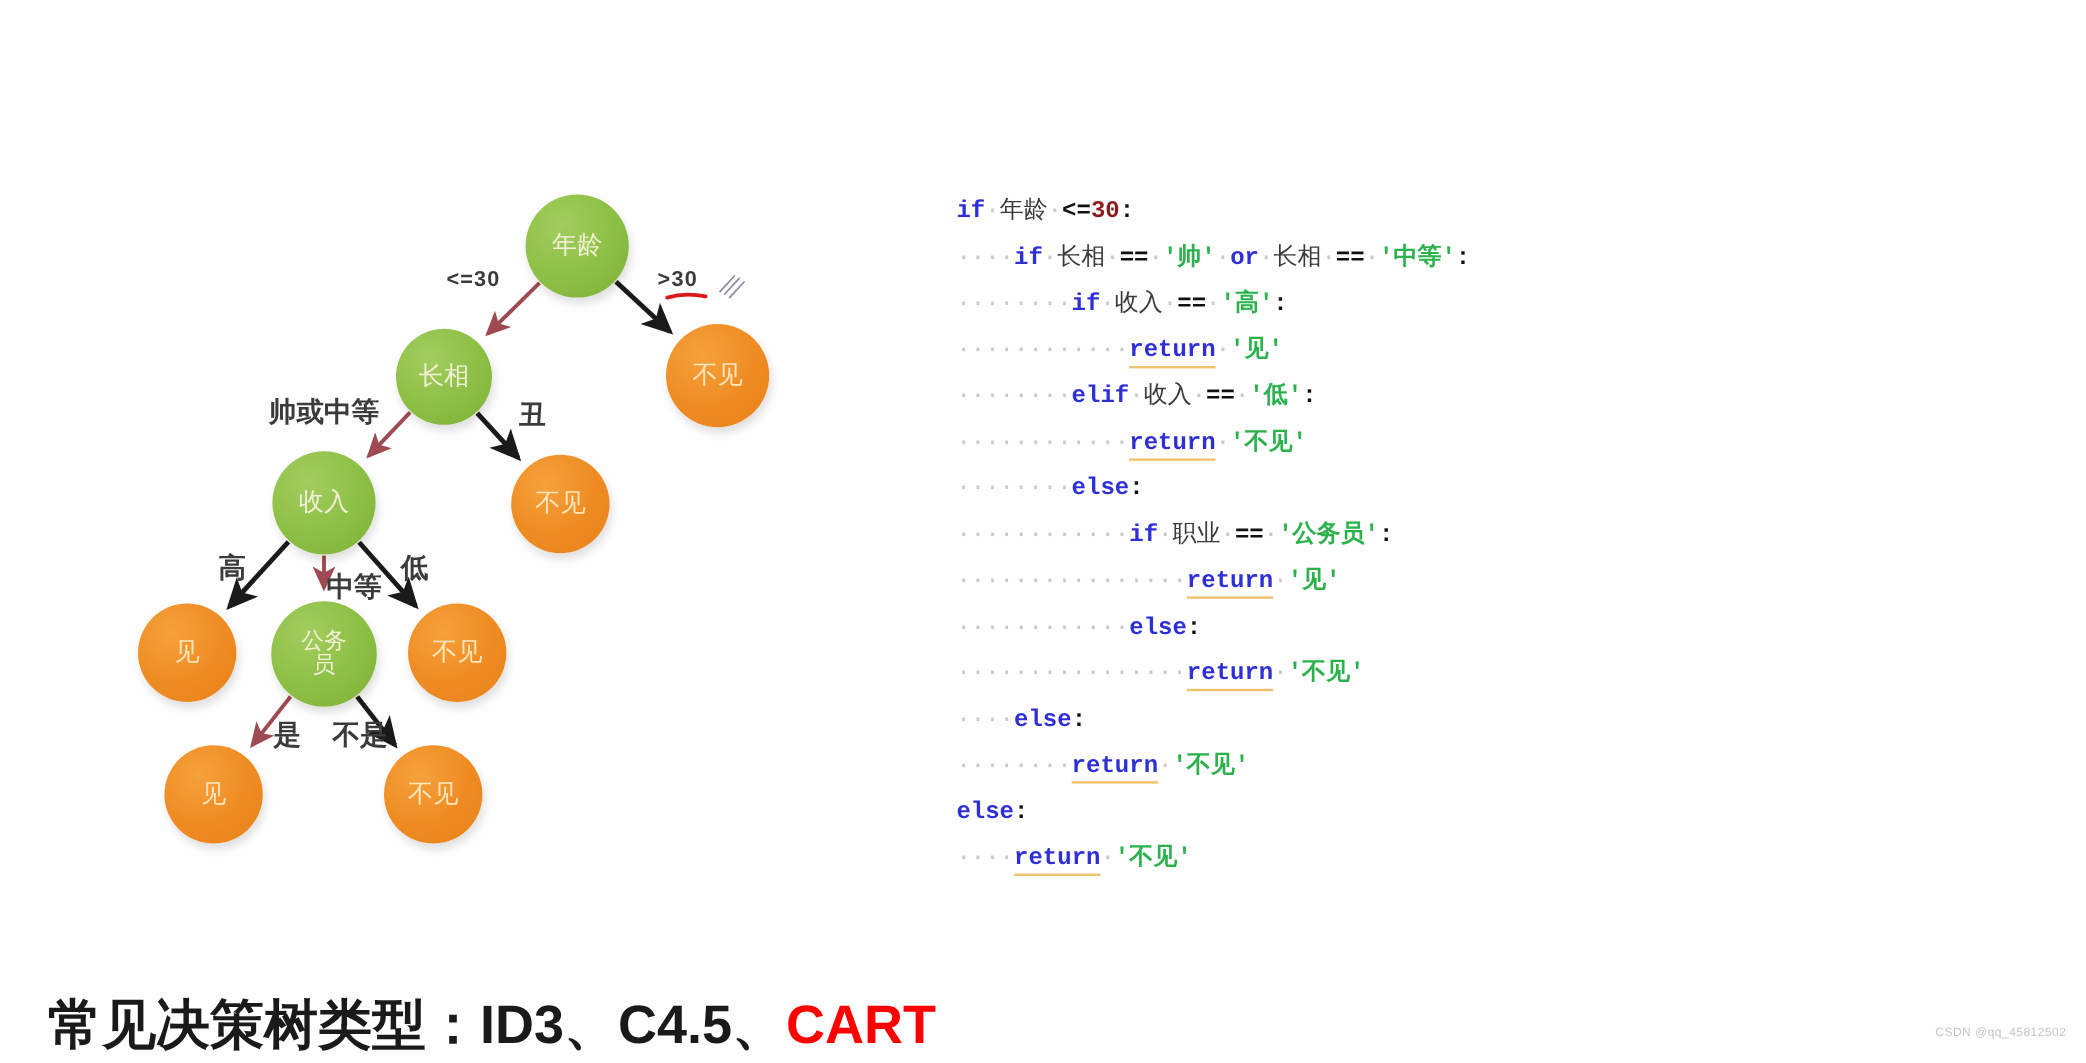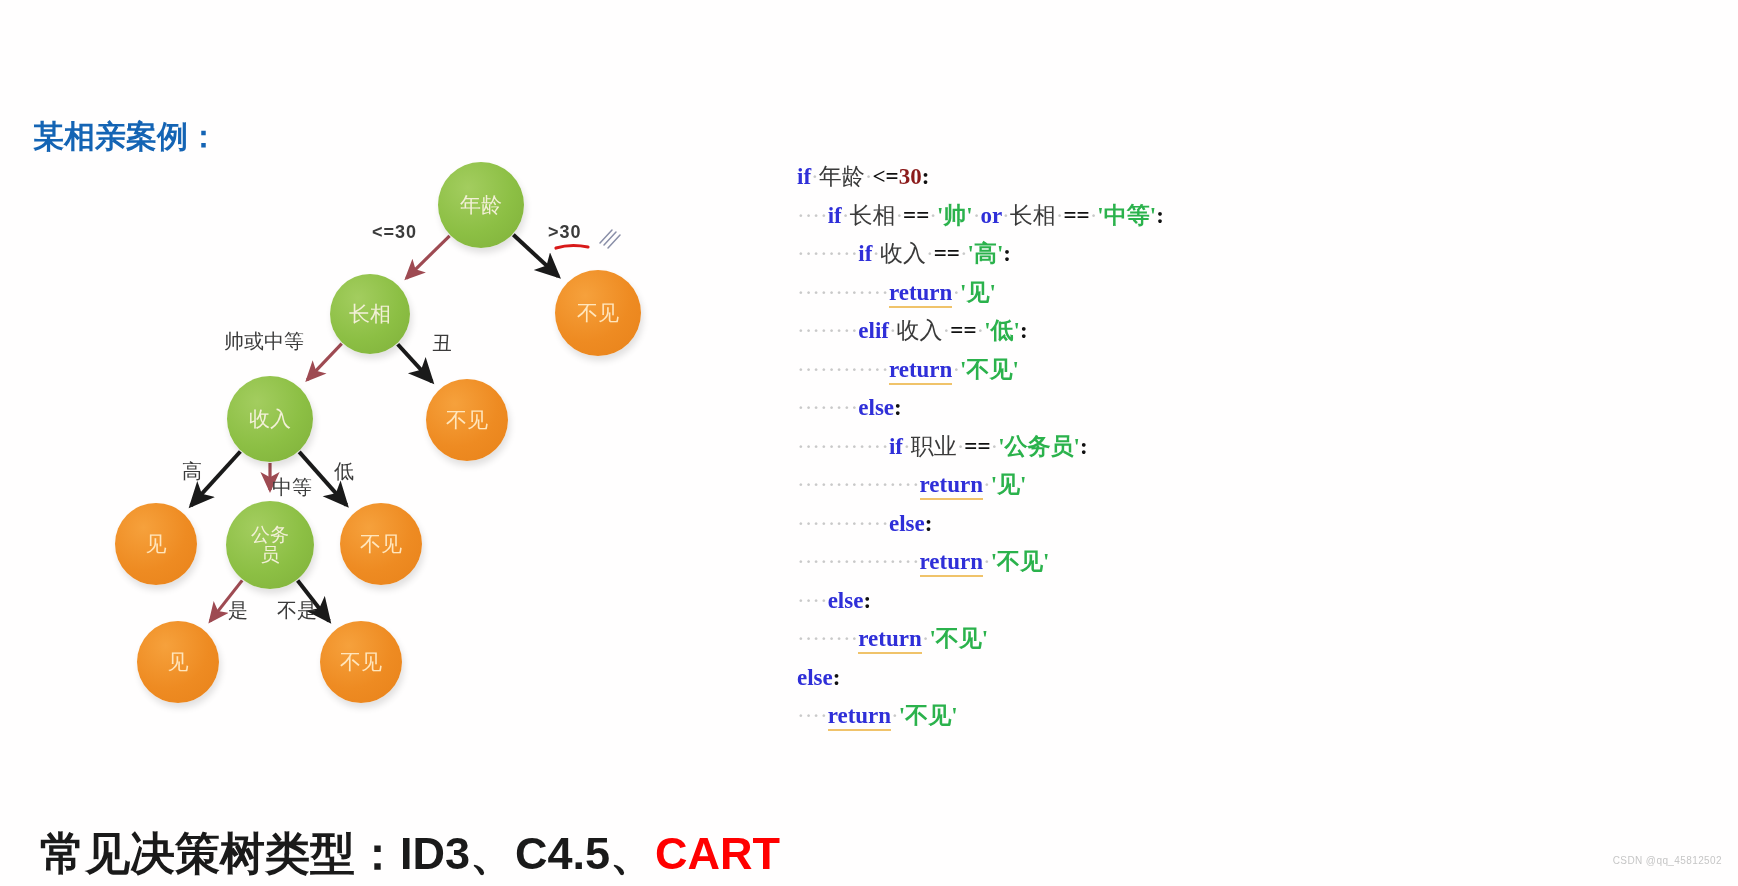--- a/index.html
+++ b/index.html
@@ -46,49 +46,48 @@
   }
   .node.green{
     background:radial-gradient(circle at 35% 30%,#a3cd5f 0%,#8cbf44 55%,#7fb03a 100%);
   }
   .node.orange{
     background:radial-gradient(circle at 35% 30%,#f6a13c 0%,#ee8b22 55%,#e8821a 100%);
     color:#ffe6bd;
     justify-content:center;
   }
   .edge-label{
-    position:absolute;color:#3b3b3b;font-size:20px;
+    position:absolute;color:#3b3b3b;font-size:23px;
     font-family:"Liberation Sans","DejaVu Sans",sans-serif;
-    white-space:nowrap;user-select:none;
+    white-space:nowrap;user-select:none;font-weight:bold;
   }
   .edge-label.lat{font-size:18px;font-weight:600;letter-spacing:1px;}
 
   
   #code{
     position:absolute;left:797px;top:158px;
-    font-family:Liberation Serif, serif;
-    font-size:23px;line-height:38.5px;white-space:pre;
+    font-family:Liberation Mono, monospace;
+    font-size:20px;line-height:38.5px;white-space:pre;
   }
   #code .ln{height:38.5px;}
   .kw{color:#2f2fd8;font-weight:700;}
   .kw-u{color:#2f2fd8;font-weight:700;
         border-bottom:2px solid #f0c36a;padding-bottom:1px;}
   .str{color:#2bb24c;font-weight:600;}
   .num{color:#8b1a1a;font-weight:700;}
   .op{color:#101010;font-weight:800;}
   .id{color:#3a3a3a;}
   .pun{color:#101010;font-weight:700;}
   .dot{color:#c9c9c9;}
 </style>
 </head>
 <body>
 
 <div id="slide">
 
-  <div id="subtitle">某相亲案例：</div>
 
   <div id="tree">
     <svg width="700" height="600">
       <defs>
         <marker id="ah-b" markerWidth="7" markerHeight="7" refX="5.6" refY="3" orient="auto">
           <path d="M0,0 L6.5,3 L0,6 L1.6,3 Z" fill="#1a1a1a"></path>
         </marker>
         <marker id="ah-m" markerWidth="7" markerHeight="7" refX="5.6" refY="3" orient="auto">
           <path d="M0,0 L6.5,3 L0,6 L1.6,3 Z" fill="#9e4a52"></path>
         </marker>

